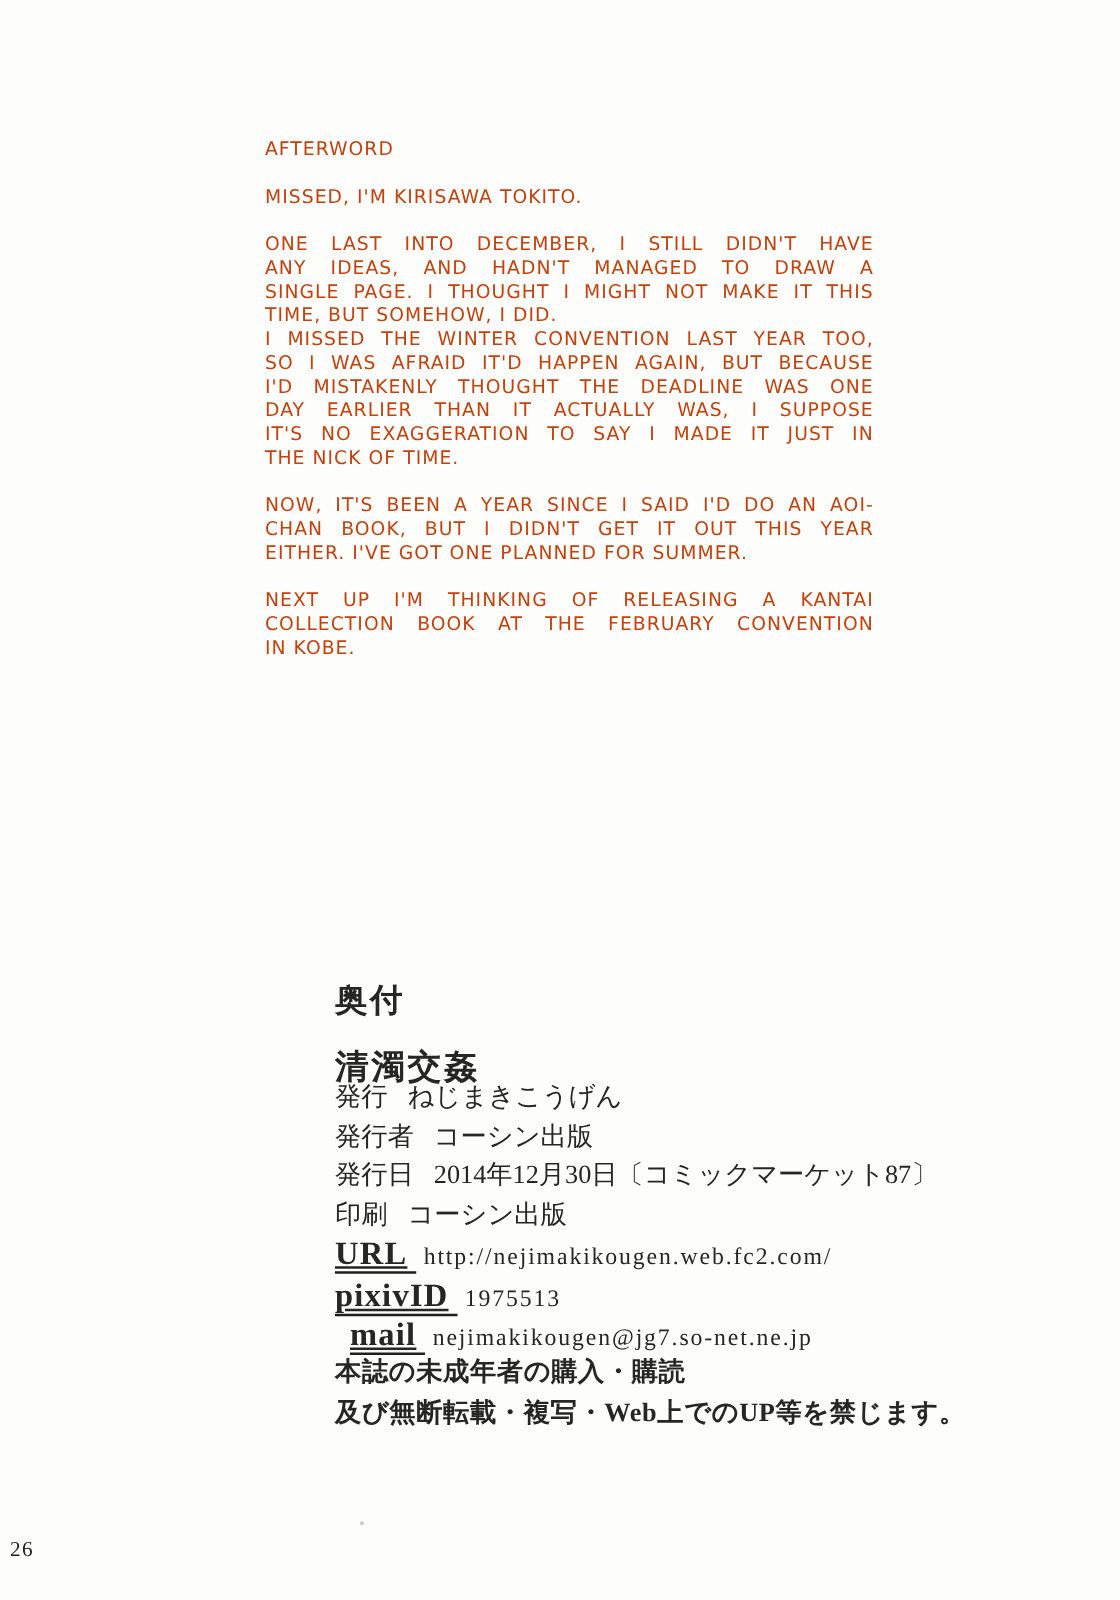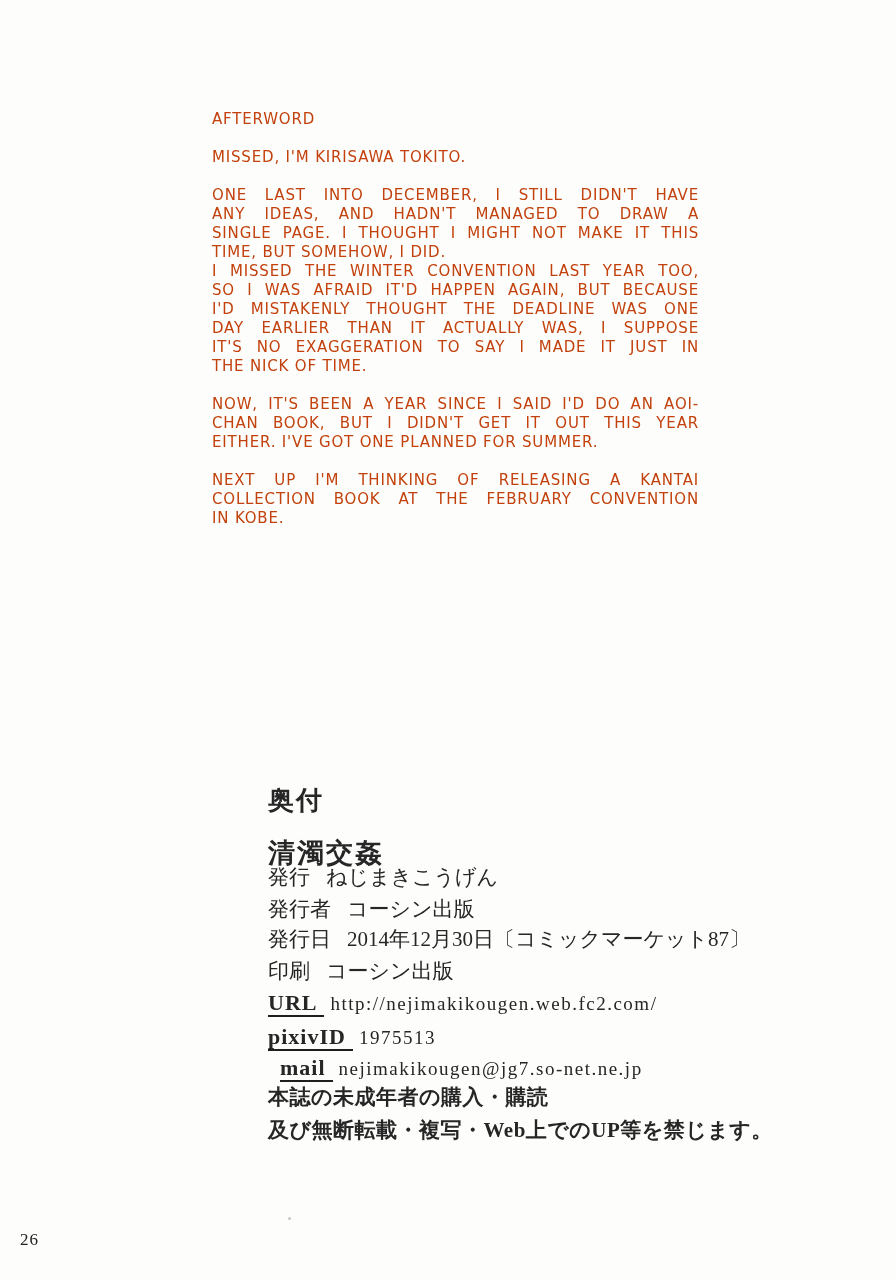--- a/index.html
+++ b/index.html
@@ -44,29 +44,29 @@
   .r-url{top:207px;}
   .r-pixiv{top:241px;}
   .r-mail{top:272px;margin-left:12px;}
   .n1{top:302px;}
   .n2{top:335px;}
   .jp-row{font-size:21px;line-height:24px;}
   .jp-row .jp-label{margin-right:16px;}
   .notice{font-size:21px;line-height:24px;letter-spacing:.5px;font-weight:bold;}
   .latin-row{font-size:19px;line-height:26px;}
   .latin-label{
-    font-size:22px;font-weight:600;letter-spacing:1px;
+    font-size:26px;font-weight:600;letter-spacing:1px;
     border-bottom:2px solid #1f1f1f;
-    padding-right:7px;margin-right:6px;
+    padding-right:7px;margin-right:6px;text-decoration:underline;
   }
   .latin-value{letter-spacing:1.5px;}
 
   
   #page-number{
-    position:absolute;left:20px;top:1230px;
+    position:absolute;left:8px;top:1230px;
     font-family:"Liberation Serif","DejaVu Serif",serif;
     font-size:17px;color:#222;letter-spacing:1px;
   }
   #speck{
     position:absolute;left:288px;top:1217px;width:3px;height:3px;
     background:#c7c7c7;border-radius:50%;
   }
 </style>
 </head>
 <body>

